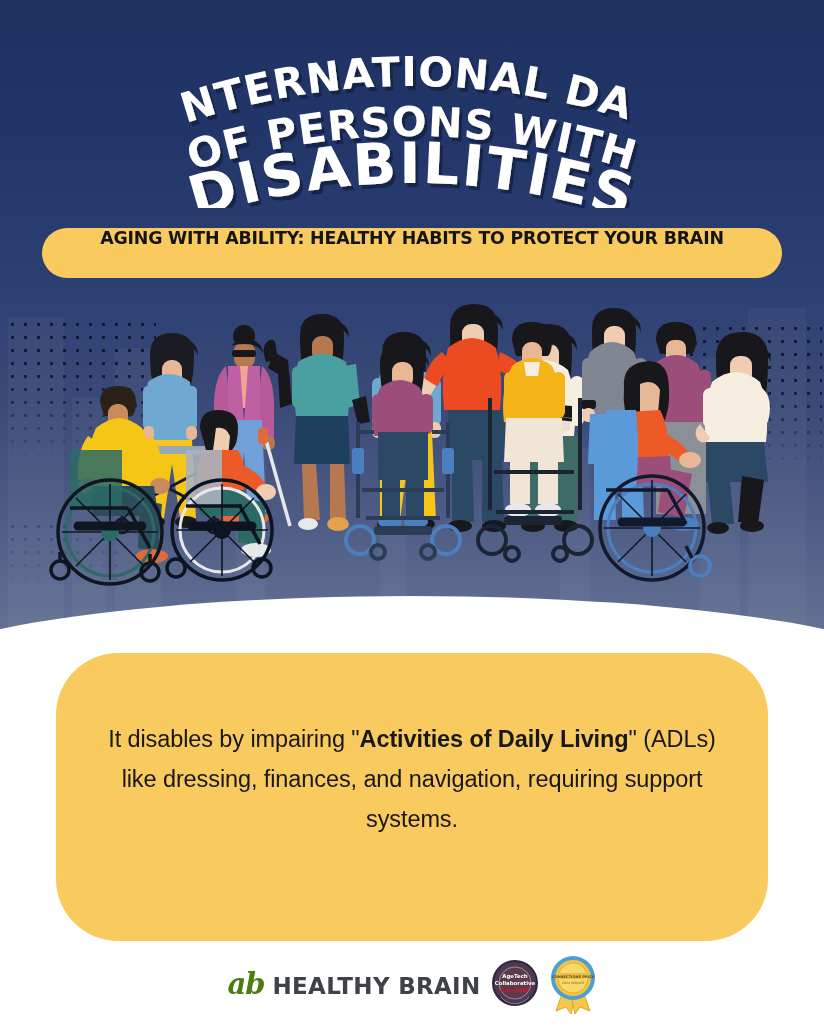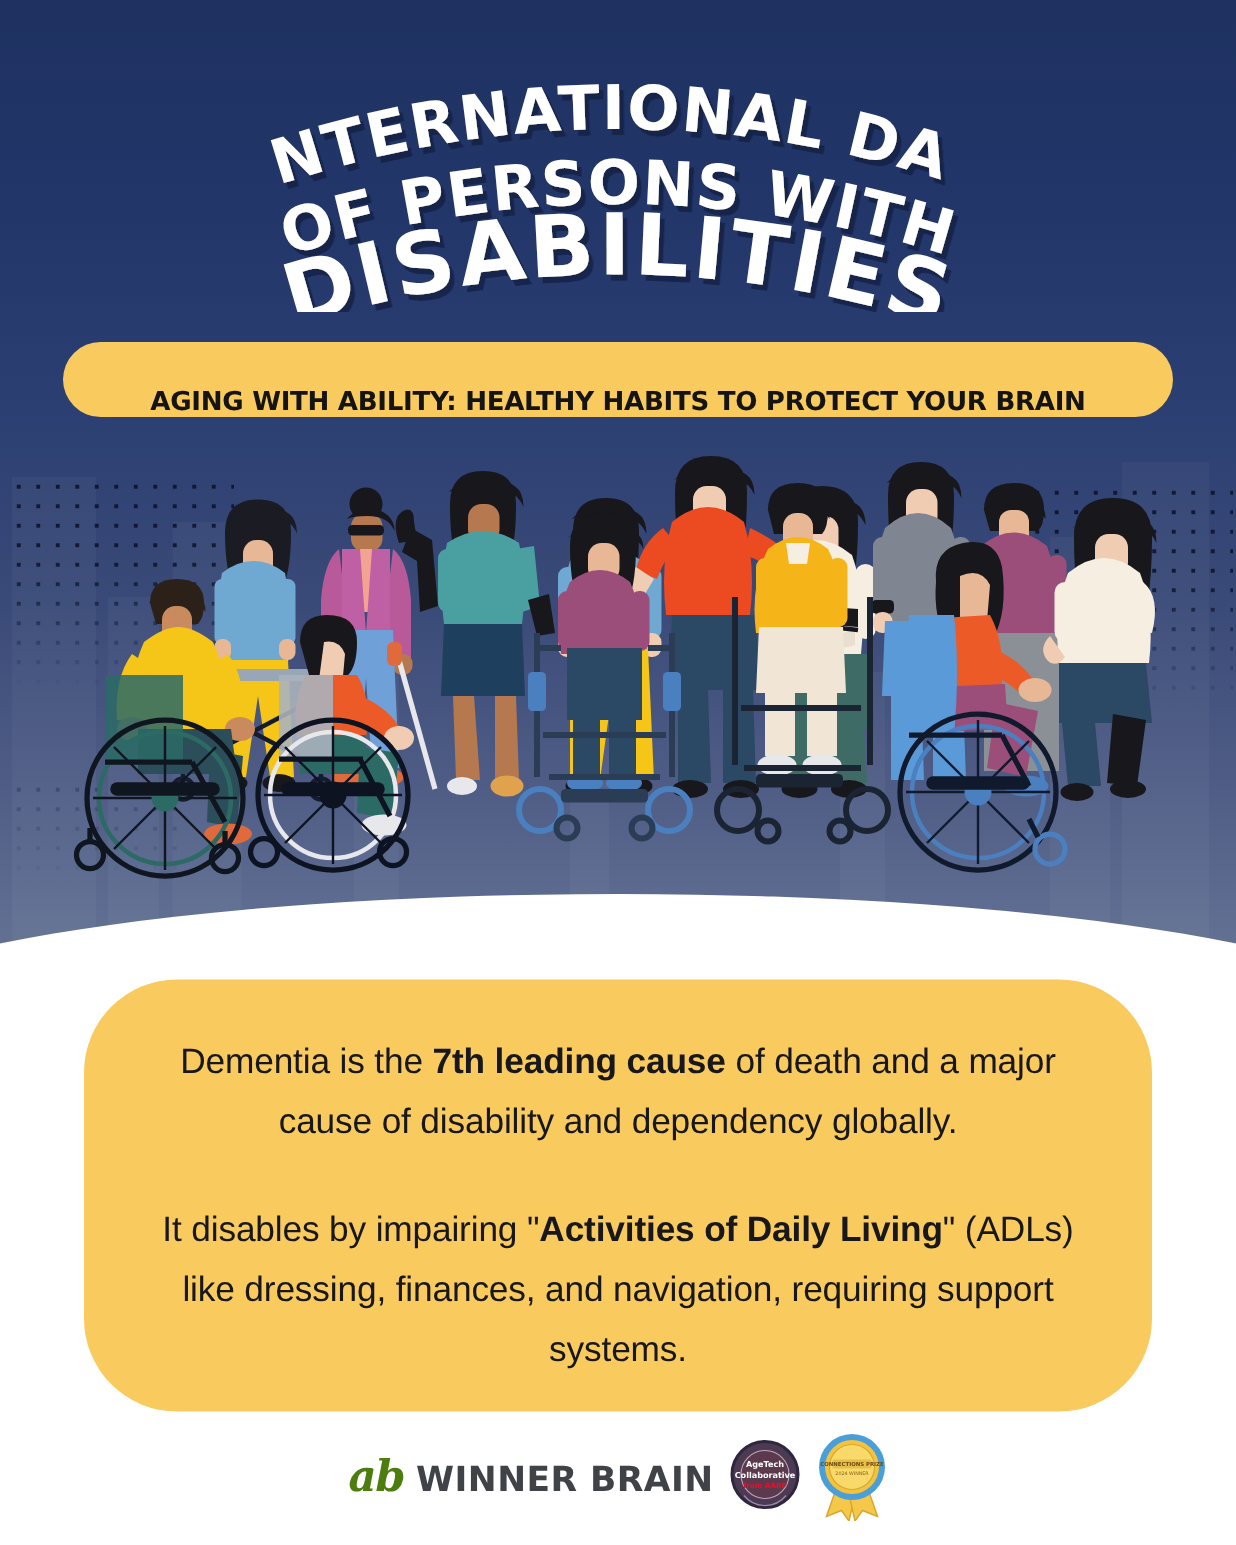--- a/index.html
+++ b/index.html
@@ -65,21 +65,21 @@
     font-weight:bold;
     letter-spacing:1px;
   }
 
   
   .subtitle-pill {
     position:absolute; left:42px; top:228px;
     width:740px; height:50px;
     background:#f9ca5d;
     border-radius:26px;
-    display:flex; align-items:flex-end; justify-content:center;
+    display:flex; align-items:flex-start; justify-content:center;
   }
   .subtitle-pill span {
     color:#141414;
     font-family:"DejaVu Sans", sans-serif;
     font-weight:bold;
     font-size:17.4px;
     letter-spacing:-0.2px;
     white-space:nowrap;
   }
 
@@ -500,34 +500,31 @@
         </g>
 
       </g>
     </svg>
   </div>
 
   <div class="white-curve"></div>
   <div class="white-fill"></div>
 
   <div class="yellow-card">
-    <div class="card-p">
-      <span>Dementia is the </span><b>7th leading cause</b><span> of death and a major cause of disability and dependency globally.</span>
-    </div>
     <div class="card-gap"></div>
     <div class="card-p">
       <span>It disables by impairing "</span><b>Activities of Daily Living</b><span>" (ADLs) like dressing, finances, and navigation, requiring support systems.</span>
     </div>
   </div>
 
   <div class="footer">
 
     <div class="wordmark">
       <span class="wm-ab">ab</span>
-      <span class="wm-name">WINNER BRAIN</span>
+      <span class="wm-name">HEALTHY BRAIN</span>
     </div>
 
     <svg class="badge" width="50" height="54" viewBox="0 0 50 54">
       <circle cx="25" cy="26" r="22" fill="#4b3a52" stroke="#2f2740" stroke-width="2"></circle>
       <circle cx="25" cy="26" r="17" fill="#5a3a4c"></circle>
       <circle cx="25" cy="26" r="16" fill="none" stroke="#b9a8c4" stroke-width="0.7"></circle>
       <text x="25" y="21" text-anchor="middle" fill="#ffffff" font-family="DejaVu Sans, sans-serif" font-size="5.4" font-weight="bold">AgeTech</text>
       <text x="25" y="28" text-anchor="middle" fill="#ffffff" font-family="DejaVu Sans, sans-serif" font-size="5.4" font-weight="bold">Collaborative</text>
       <text x="25" y="35" text-anchor="middle" fill="#e8102c" font-family="DejaVu Sans, sans-serif" font-size="4.8" font-weight="bold">from AARP</text>
       <path d="M11 40 a18 18 0 0 0 28 0" fill="none" stroke="#9b8aa8" stroke-width="0.8"></path>

